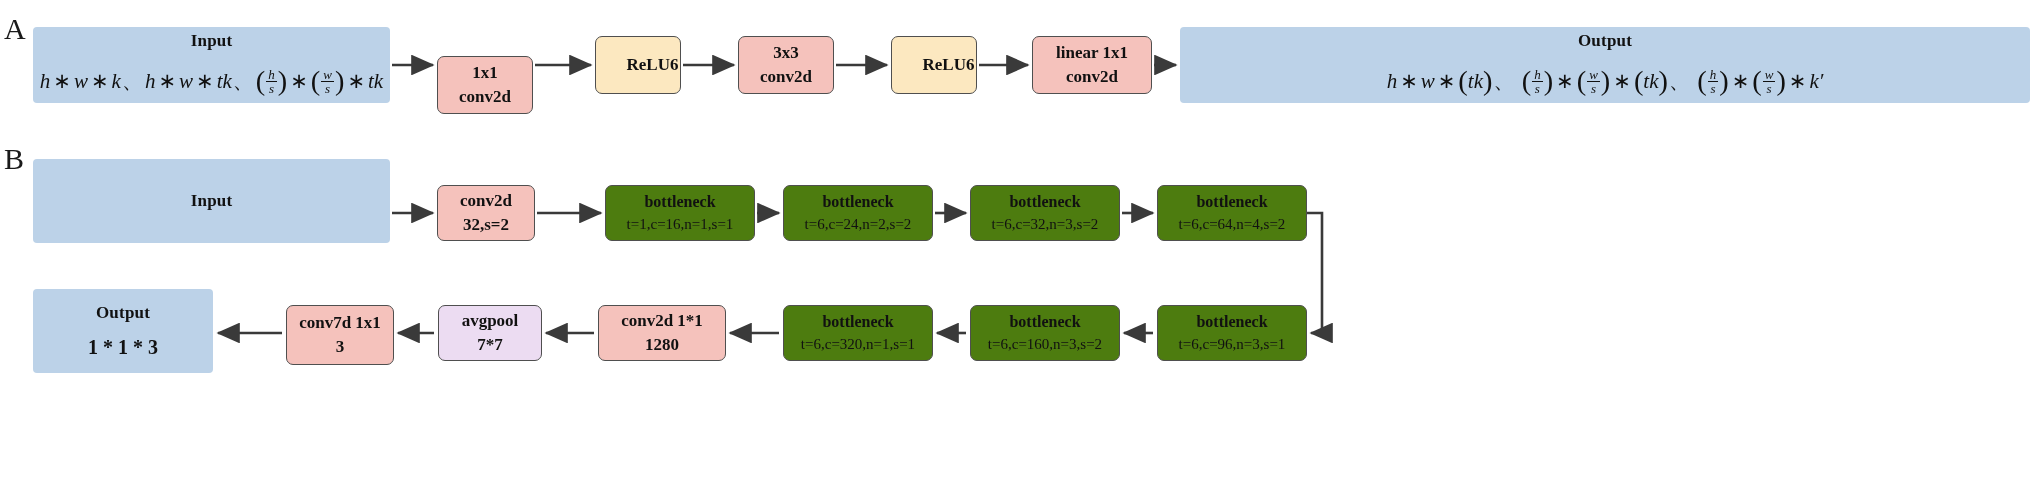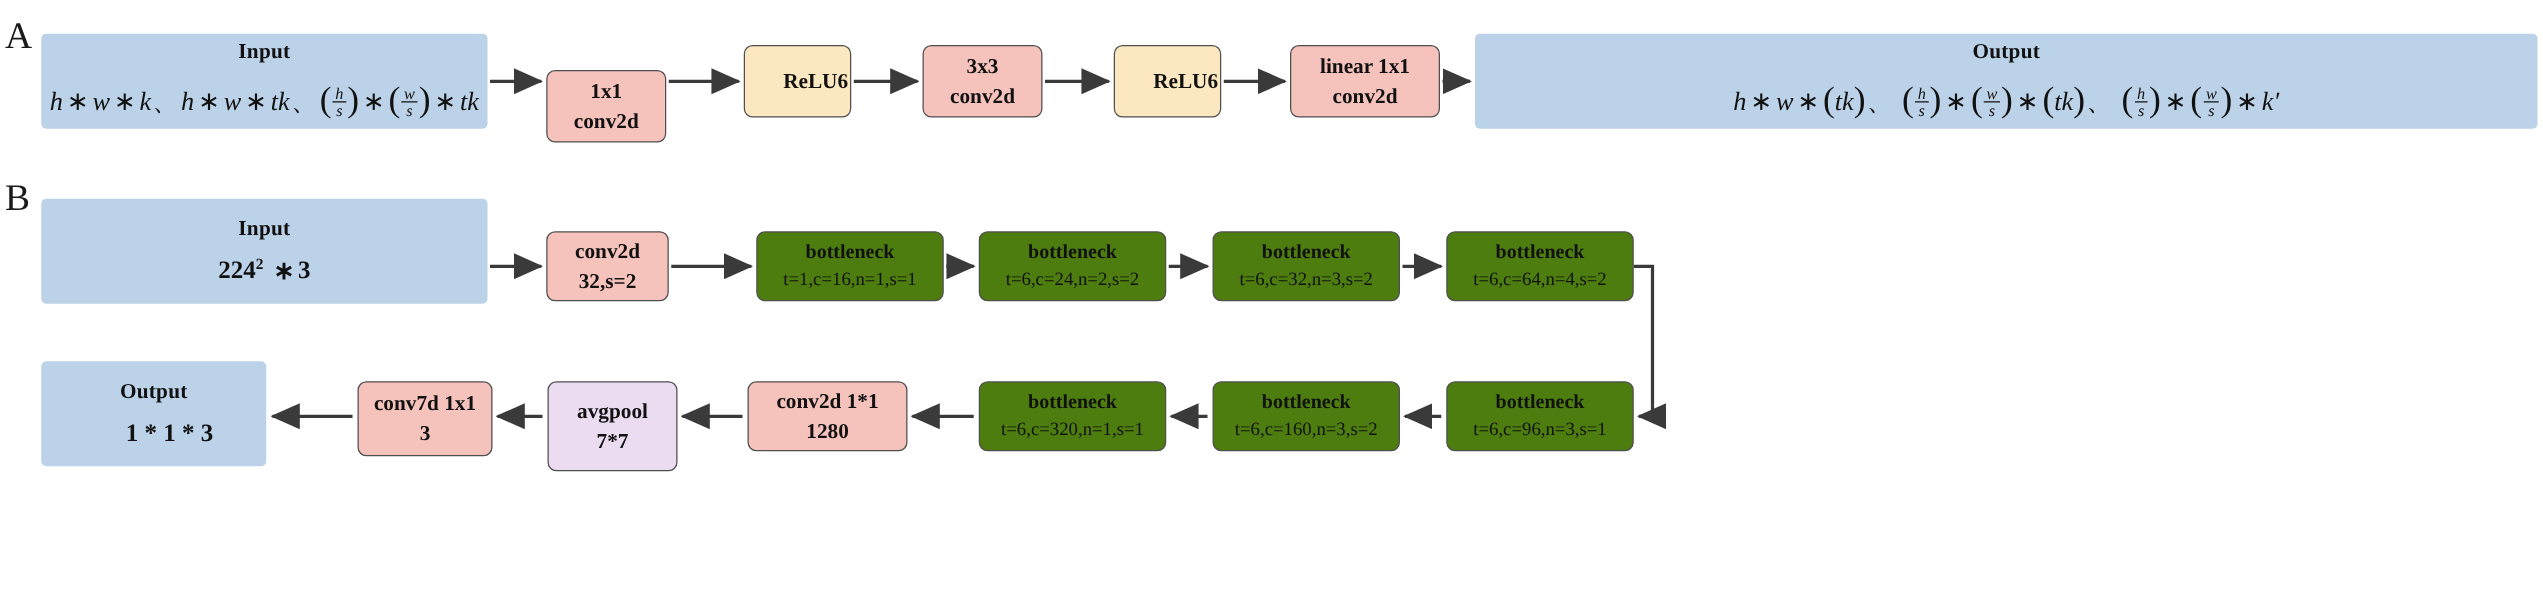--- a/index.html
+++ b/index.html
@@ -15,21 +15,21 @@
   .node{
     position:absolute;box-sizing:border-box;
     display:flex;flex-direction:column;align-items:center;justify-content:center;
     text-align:center;line-height:1.28;
   }
   .node .l1,.node .l2{display:block;width:100%;}
 
   
   .io{
     background:#bcd2e8;border:none;border-radius:4px;
-    font-family:"Liberation Serif",serif;color:#111;
+    font-family:"Liberation Serif",serif;color:#111;align-items:flex-end;
   }
   .io .l1{font-weight:bold;font-size:17px;letter-spacing:.2px;}
   .io .l2{font-size:21px;font-style:italic;margin-top:11px;white-space:nowrap;}
 
   .op{
     background:#f5c2bc;border:1.6px solid #4f4f4f;border-radius:7px;
     font-weight:bold;font-size:17px;color:#111;
   }
   .act{
     background:#fce8c0;border:1.6px solid #4f4f4f;border-radius:7px;
@@ -137,24 +137,20 @@
         </span><span class="paren">)</span>
       <span class="ast">∗</span>k′
     </span>
   </span>
 </div>
 
 <div class="panel-letter" style="left:4px;top:142px;">B</div>
 
 <div class="node io" style="left:33px;top:159px;width:357px;height:84px;">
   <span class="l1">Input</span>
-  <span class="l2" style="font-style:normal;font-weight:bold;font-size:20px;">
-    <span>224</span><span class="sup">2</span>
-    <span class="ast">∗</span><span>3</span>
-  </span>
 </div>
 
 <div class="node op" style="left:437px;top:185px;width:98px;height:56px;">
   <span class="l1">conv2d</span>
   <span class="l2">32,s=2</span>
 </div>
 
 <div class="node btl" style="left:605px;top:185px;width:150px;height:56px;">
   <span class="l1">bottleneck</span>
   <span class="l2">t=1,c=16,n=1,s=1</span>
@@ -188,21 +184,21 @@
 <div class="node btl" style="left:783px;top:305px;width:150px;height:56px;">
   <span class="l1">bottleneck</span>
   <span class="l2">t=6,c=320,n=1,s=1</span>
 </div>
 
 <div class="node op" style="left:598px;top:305px;width:128px;height:56px;">
   <span class="l1">conv2d 1*1</span>
   <span class="l2">1280</span>
 </div>
 
-<div class="node pool" style="left:438px;top:305px;width:104px;height:72px;">
+<div class="node pool" style="left:438px;top:305px;width:104px;height:56px;">
   <span class="l1">avgpool</span>
   <span class="l2">7*7</span>
 </div>
 
 <div class="node op" style="left:286px;top:305px;width:108px;height:60px;">
   <span class="l1">conv7d 1x1</span>
   <span class="l2">3</span>
 </div>
 
 <div class="node io" style="left:33px;top:289px;width:180px;height:84px;">

